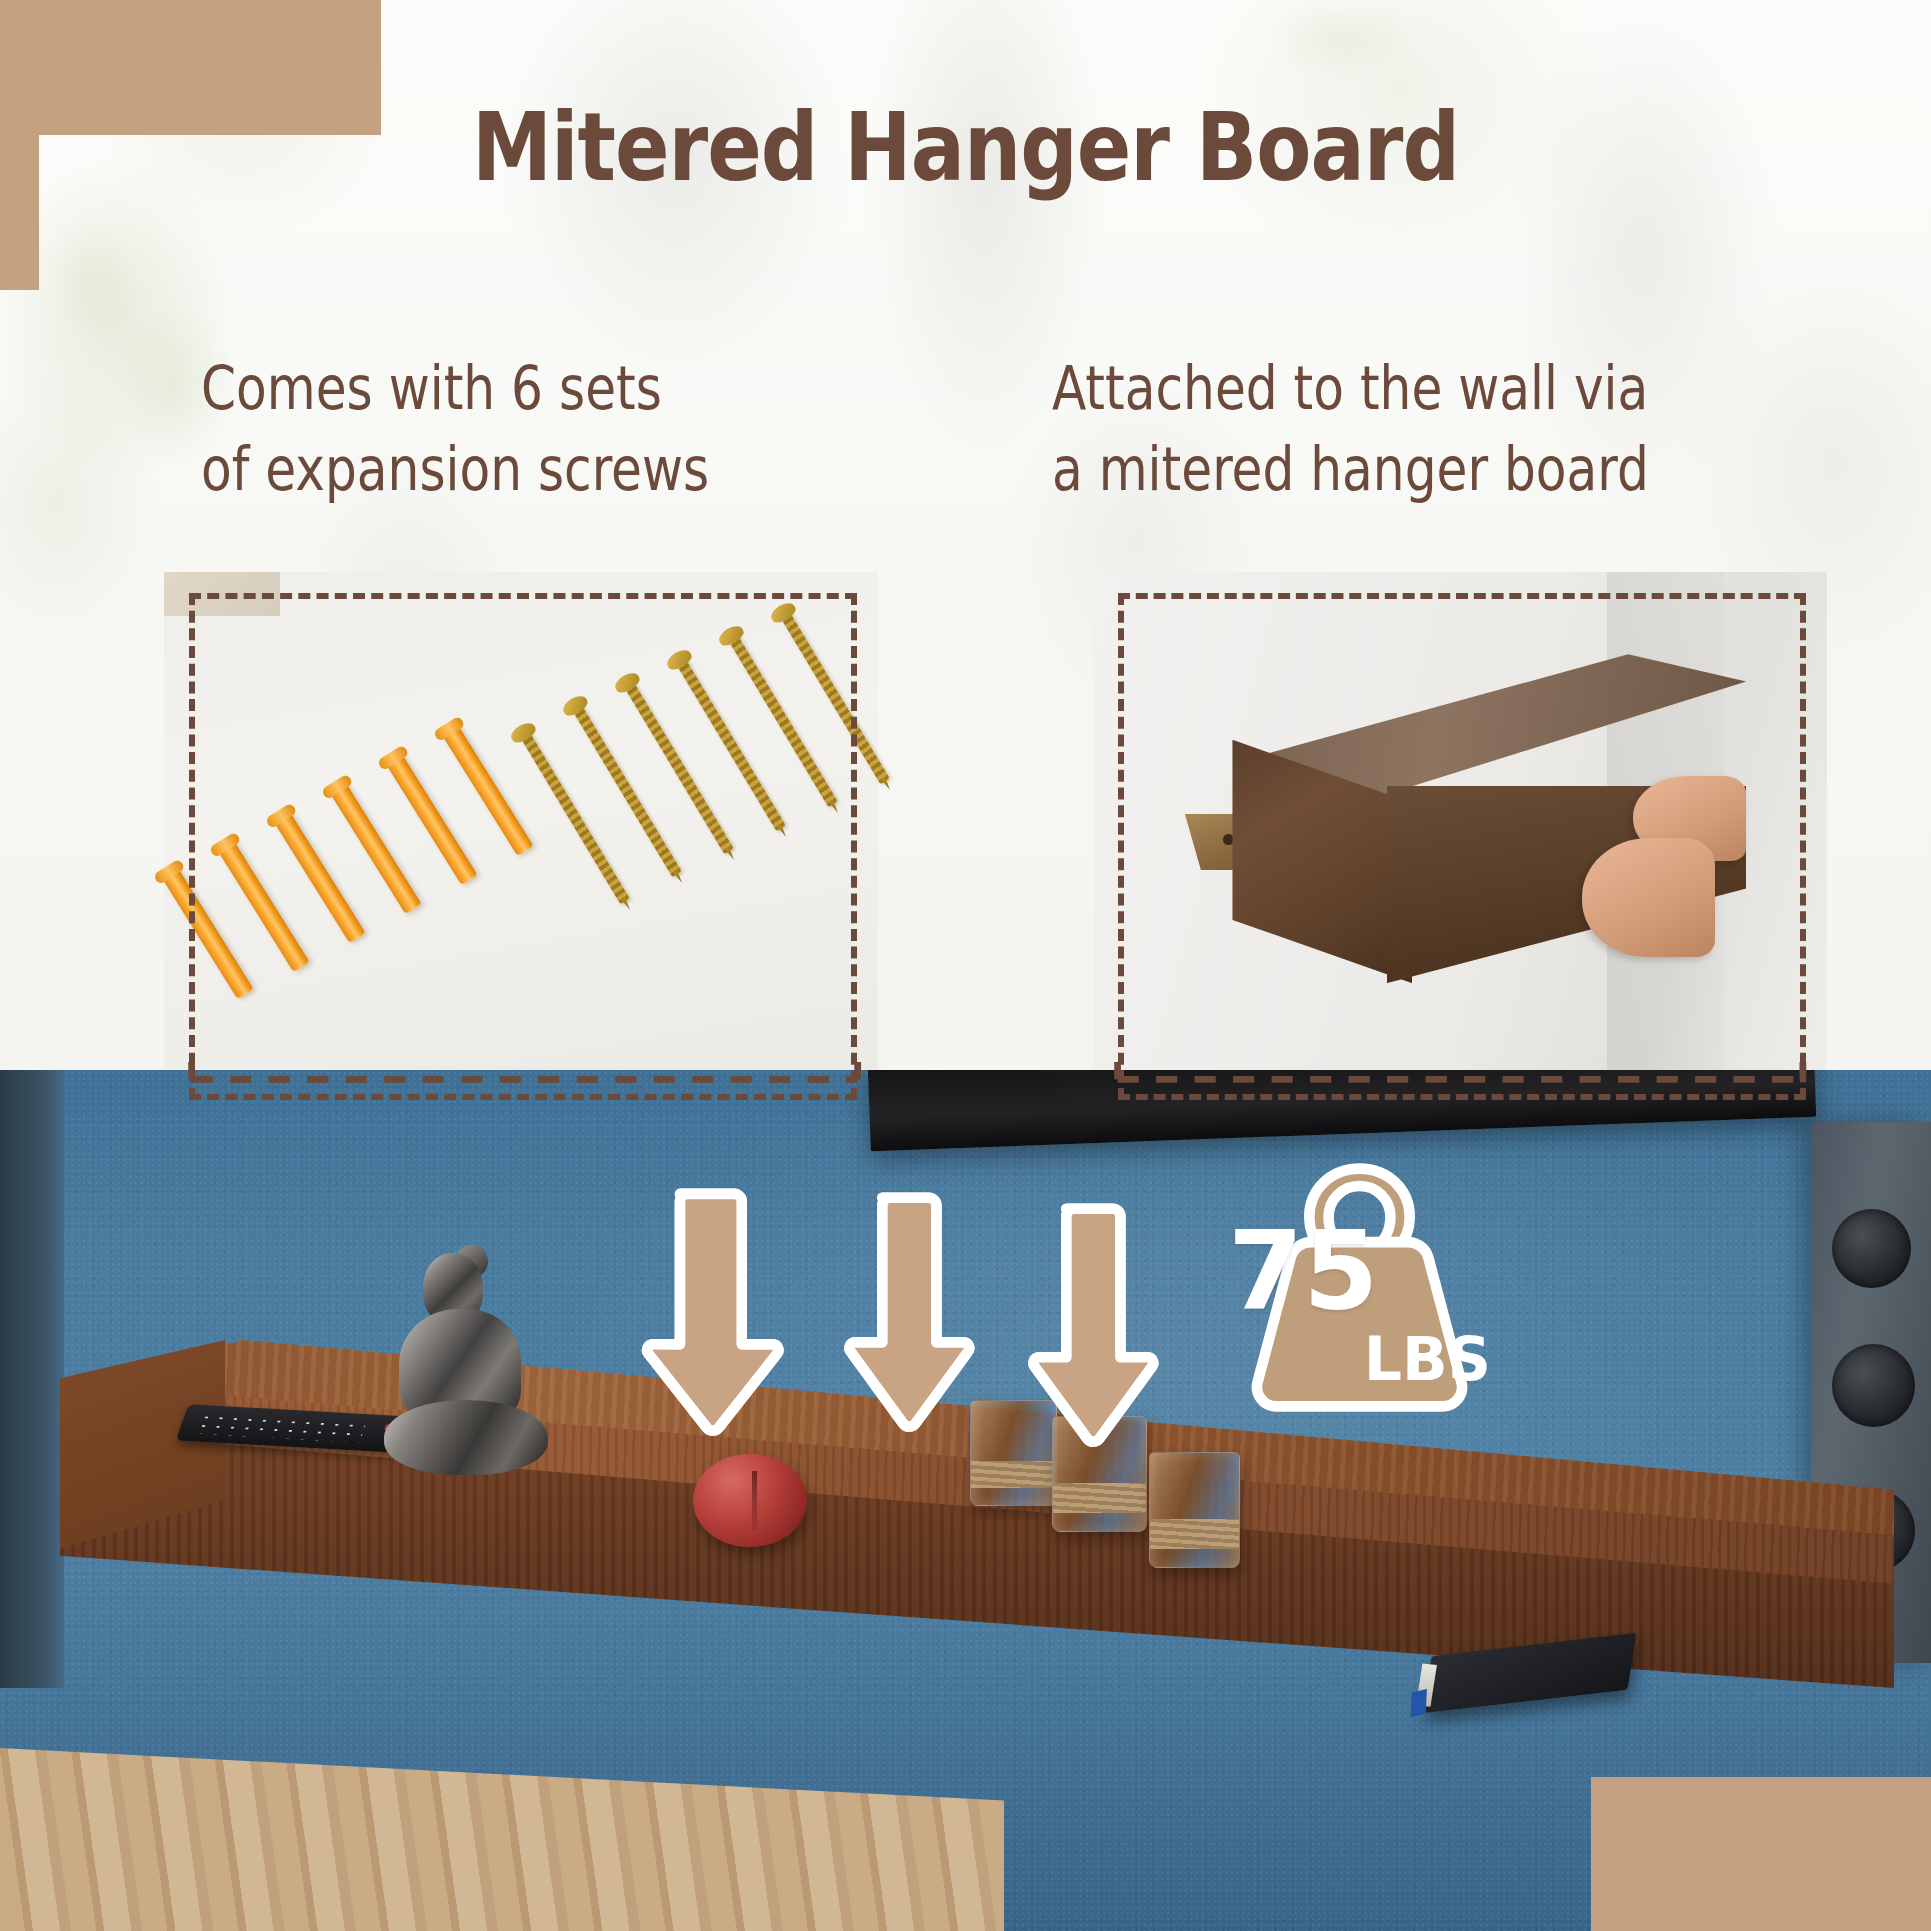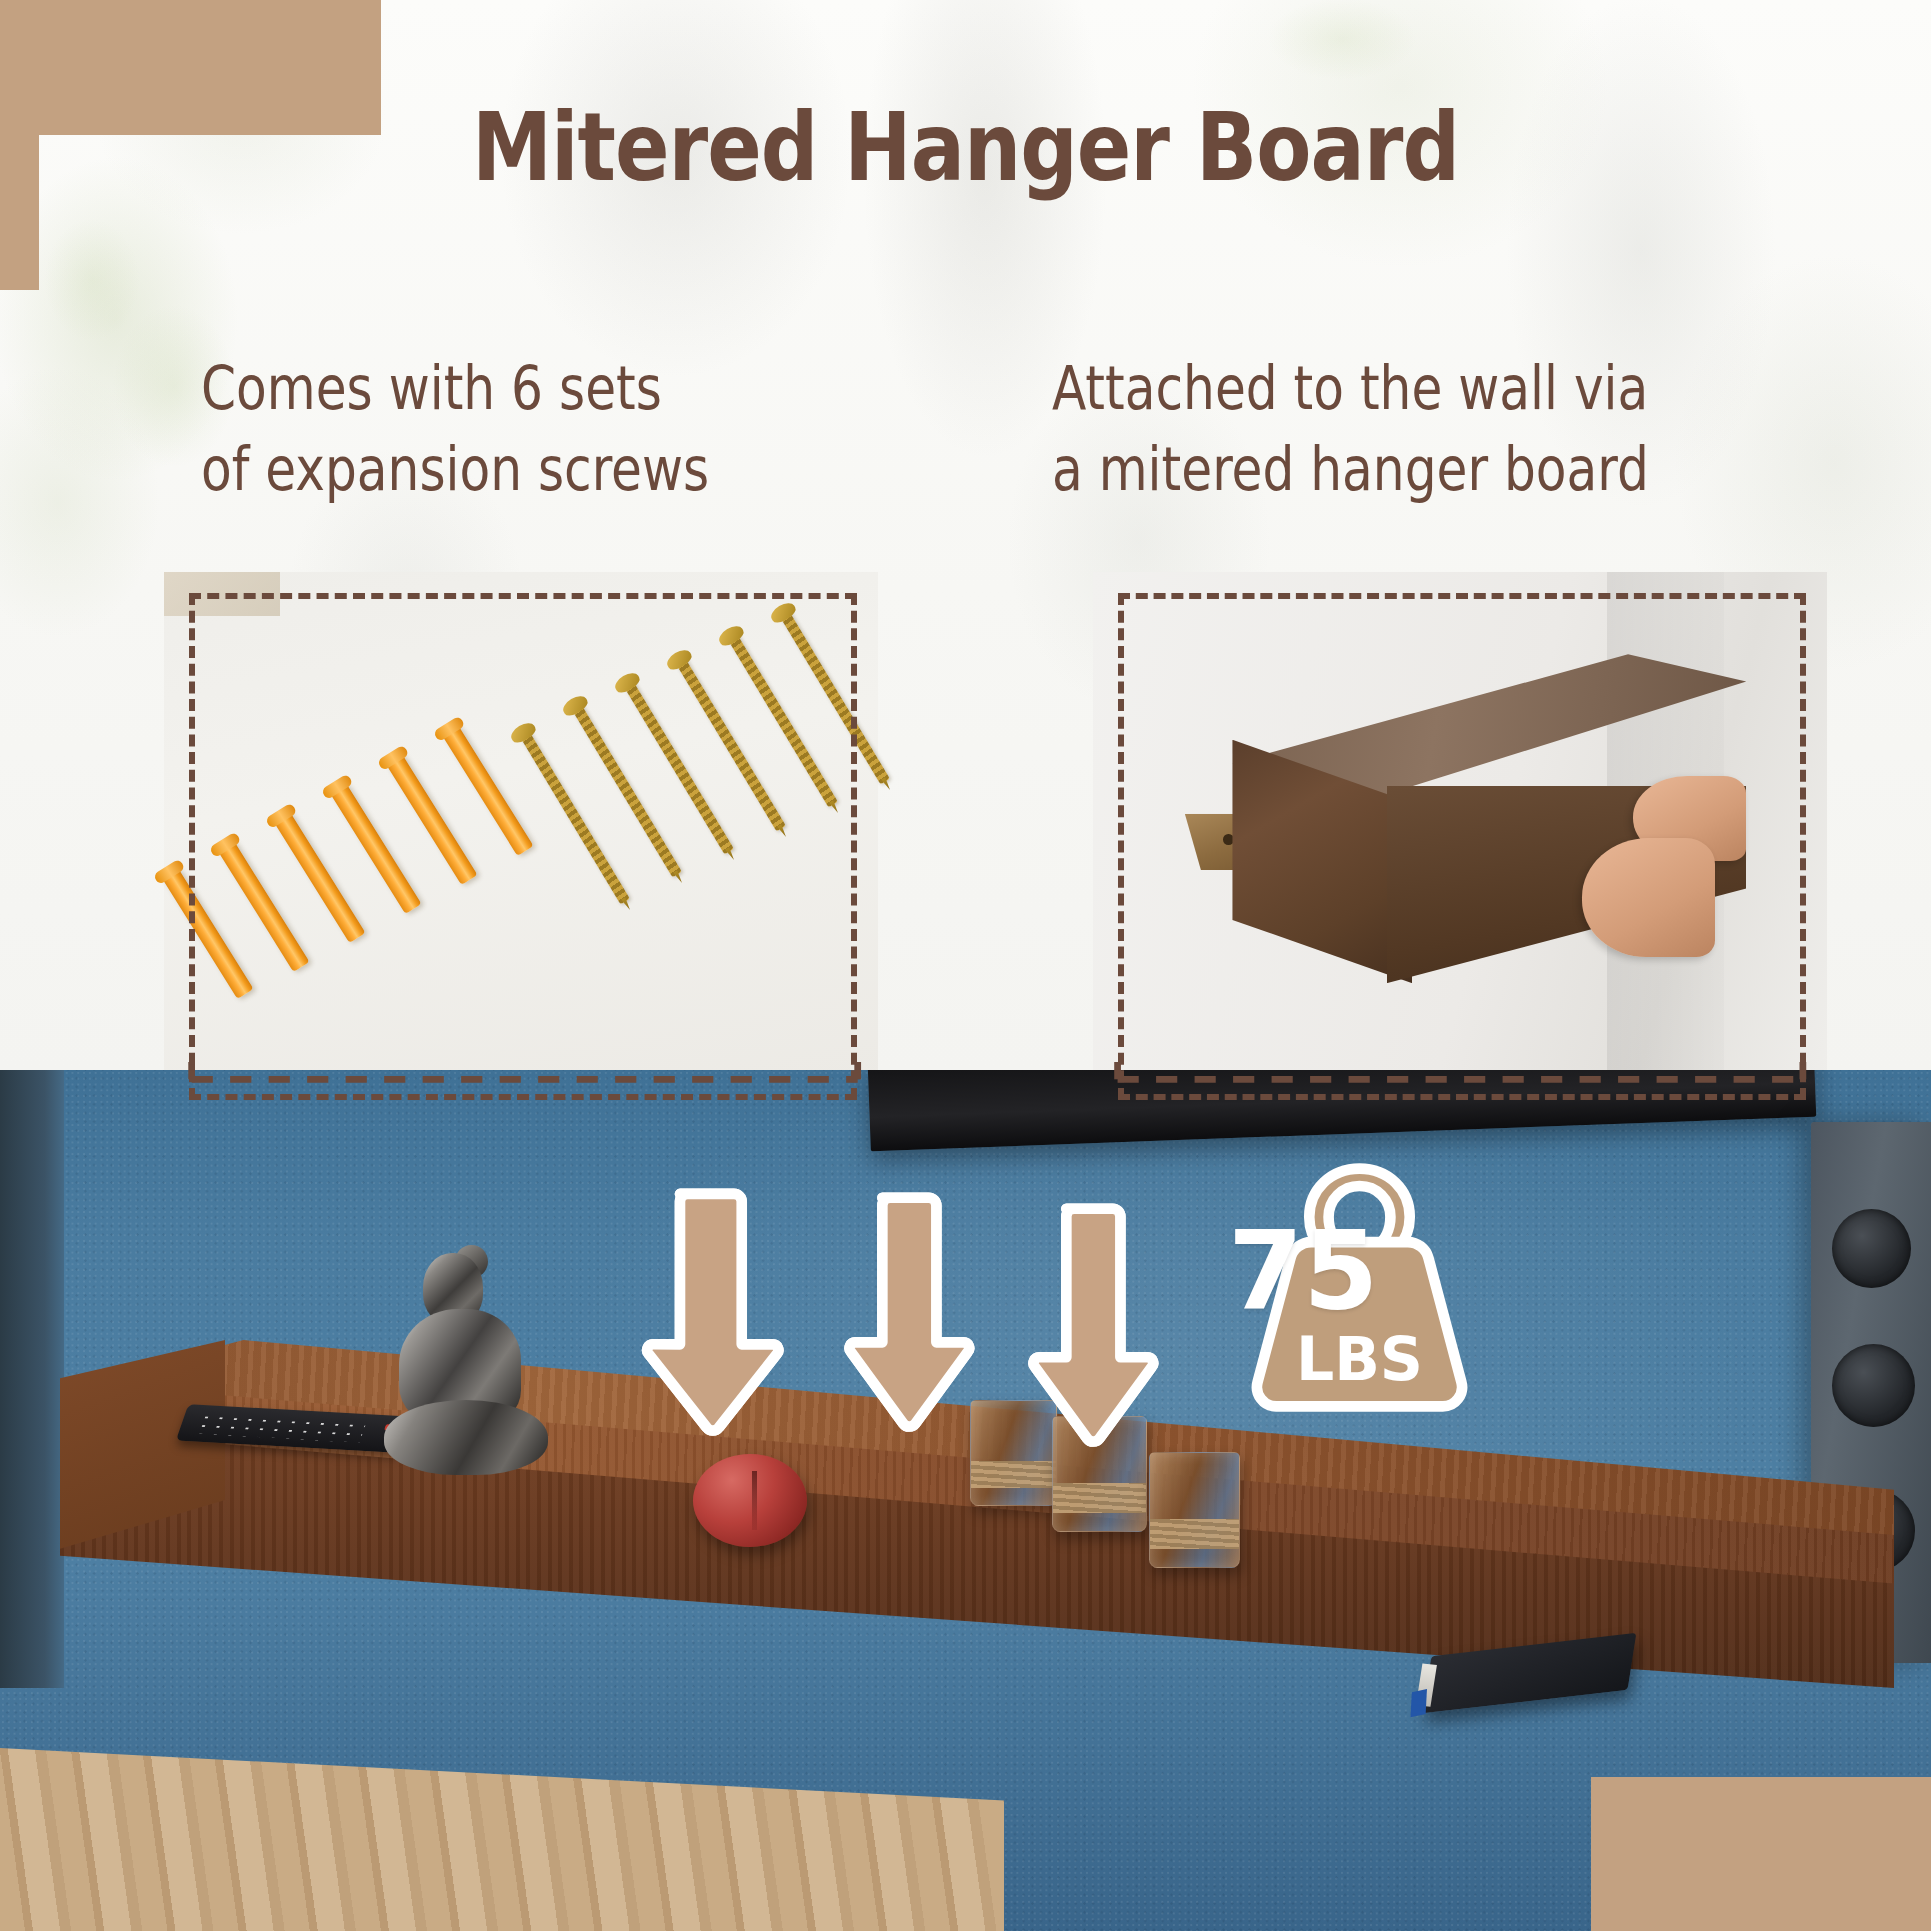--- a/index.html
+++ b/index.html
@@ -340,21 +340,21 @@
     position:absolute;left:1228px;top:1159px;width:263px;height:257px;
   }
   .weight svg{display:block;}
   .weight-num{
     position:absolute;left:0;top:58px;width:100%;text-align:left;
     font-size:108px;font-weight:bold;color:#fff;line-height:1;
     font-family:"DejaVu Sans","Liberation Sans",sans-serif;
     text-shadow:0 1.9px 3.9px rgba(0,0,0,.12);
   }
   .weight-unit{
-    position:absolute;left:0;top:170px;width:100%;text-align:center;
+    position:absolute;left:0;top:170px;width:100%;text-align:right;
     font-size:60px;font-weight:bold;color:#fff;line-height:1;
     font-family:"DejaVu Sans","Liberation Sans",sans-serif;
   }
 
   :root{
     --tan:#c3a181;
     --brown:#6b4a3c;
     --arrowfill:#c8a384;
   }
 </style>

